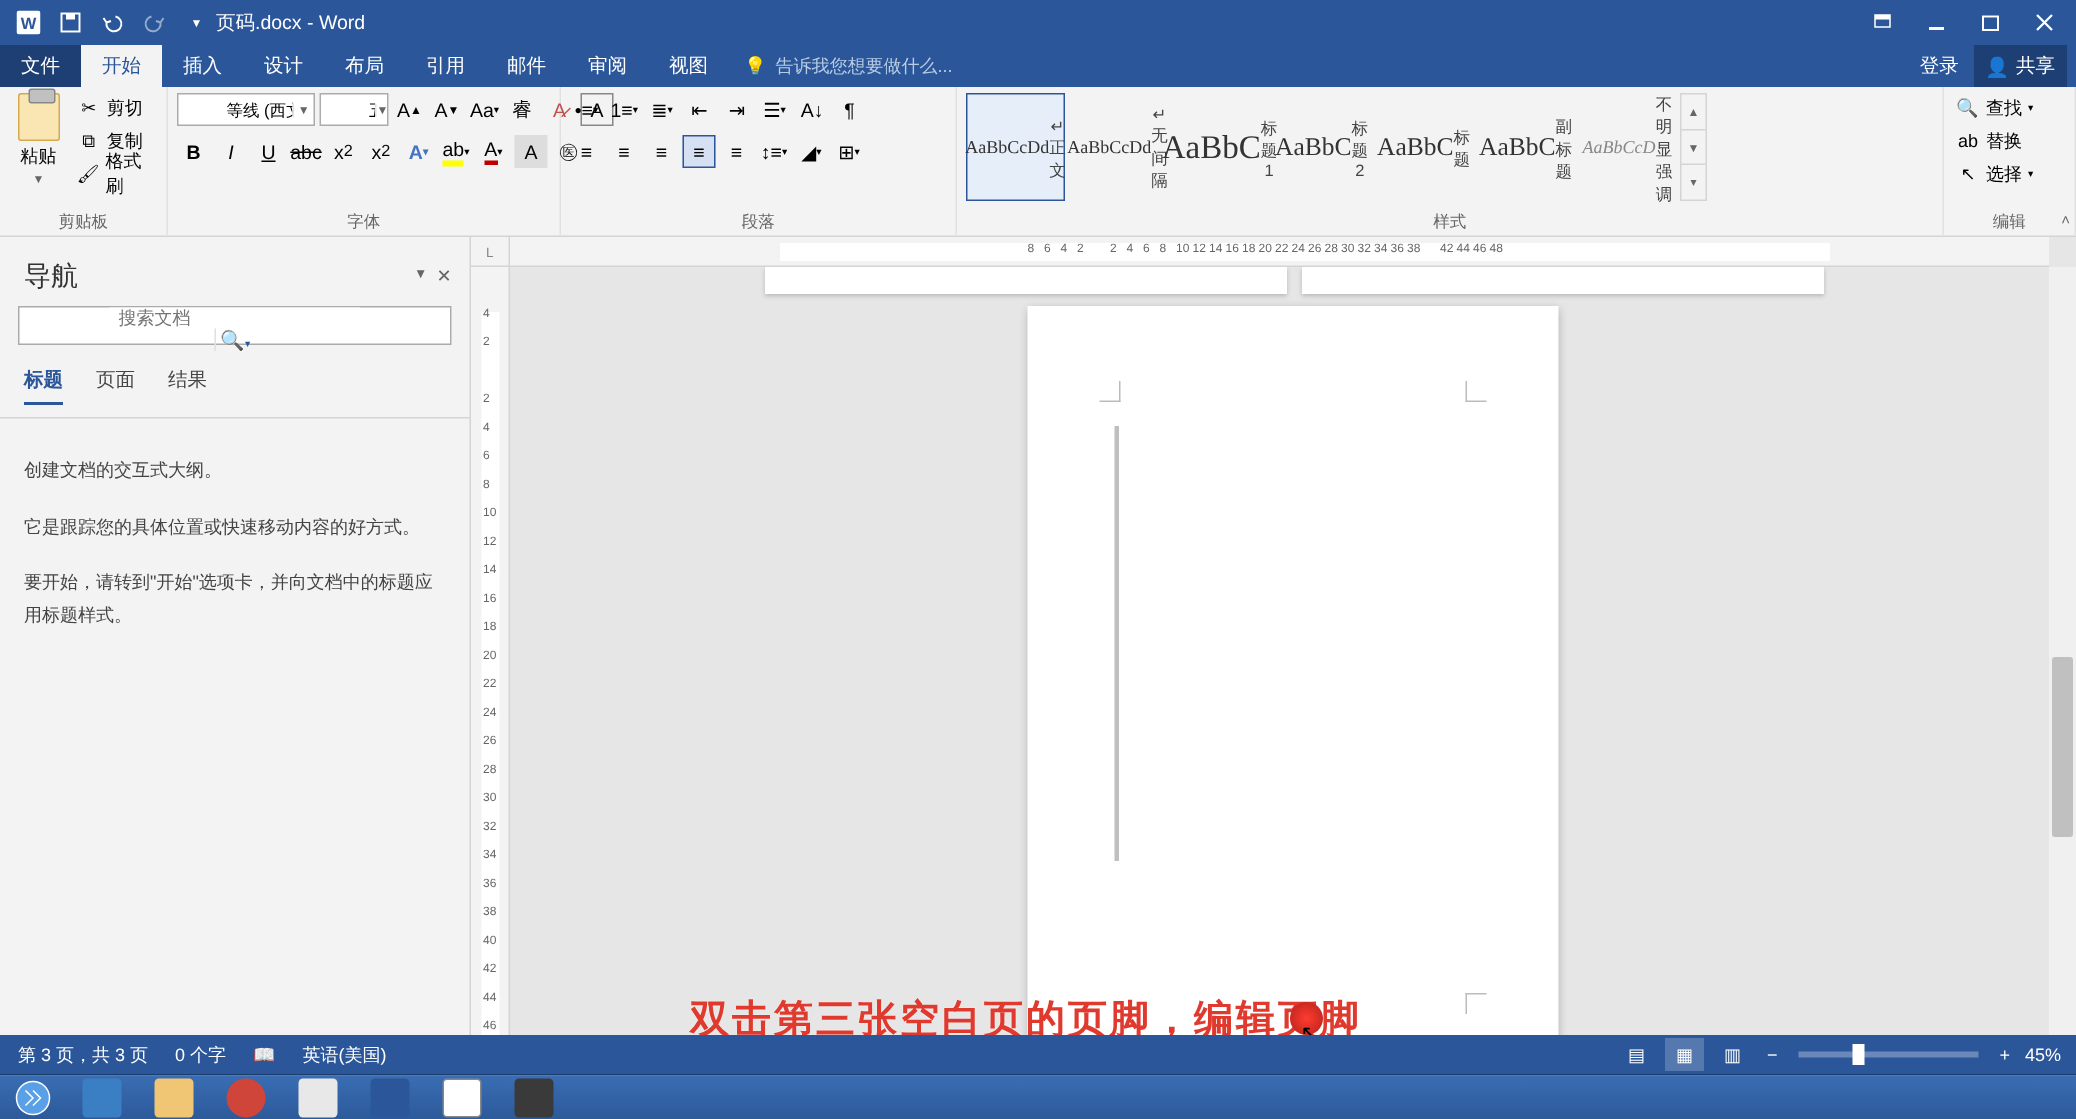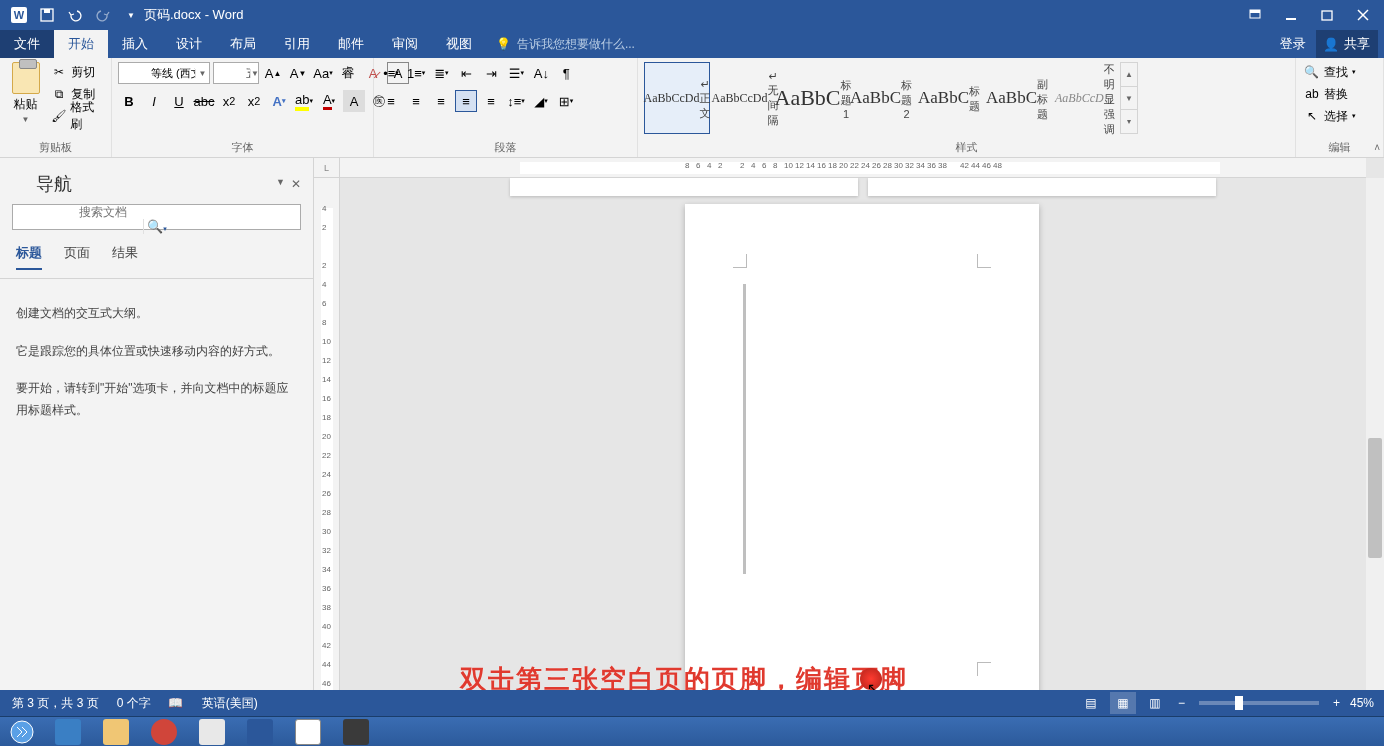--- a/index.html
+++ b/index.html
@@ -64,21 +64,21 @@
 
 
 .g-edit { width: 88px; }
 .edit-col { display: flex; flex-direction: column; gap: 2px; }
 .edit-item { display: flex; align-items: center; gap: 4px; cursor: pointer; height: 20px; font-size: 12px; padding: 0 2px; }
 .collapse-ribbon { position: absolute; right: 4px; bottom: 4px; cursor: pointer; color: #666; font-size: 10px; }
 
 
 .main { display: flex; height: calc(746px - 30px - 28px - 100px - 26px - 30px); }
 .nav-pane { width: 314px; background: #f3f3f3; border-right: 1px solid #d4d4d4; display: flex; flex-direction: column; }
-.nav-head { display: flex; align-items: center; justify-content: space-between; padding: 14px 12px 8px 16px; margin-left: 20px; }
+.nav-head { display: flex; align-items: center; justify-content: space-between; padding: 14px 12px 8px 16px; }
 .nav-title { font-size: 18px; color: #333; }
 .nav-ctl { display: flex; gap: 6px; color: #666; }
 .nav-ctl span { cursor: pointer; }
 .nav-search { margin: 0 12px; border: 1px solid #ababab; background: #fff; height: 26px; display: flex; align-items: center; flex-direction: column; }
 .nav-search input { flex: 1; border: none; outline: none; padding: 0 6px; font-size: 12px; }
 .nav-search .sico { width: 28px; text-align: center; border-left: 1px solid #e0e0e0; color: #2b579a; cursor: pointer; font-size: 13px; }
 .nav-tabs { display: flex; gap: 22px; padding: 14px 16px 8px 16px; border-bottom: 1px solid #d4d4d4; font-size: 13px; }
 .nav-tab { cursor: pointer; color: #444; padding-bottom: 6px; }
 .nav-tab.active { color: #2b579a; border-bottom: 2px solid #2b579a; font-weight: bold; }
 .nav-body { padding: 24px 16px; font-size: 12px; color: #444; line-height: 1.8; }

